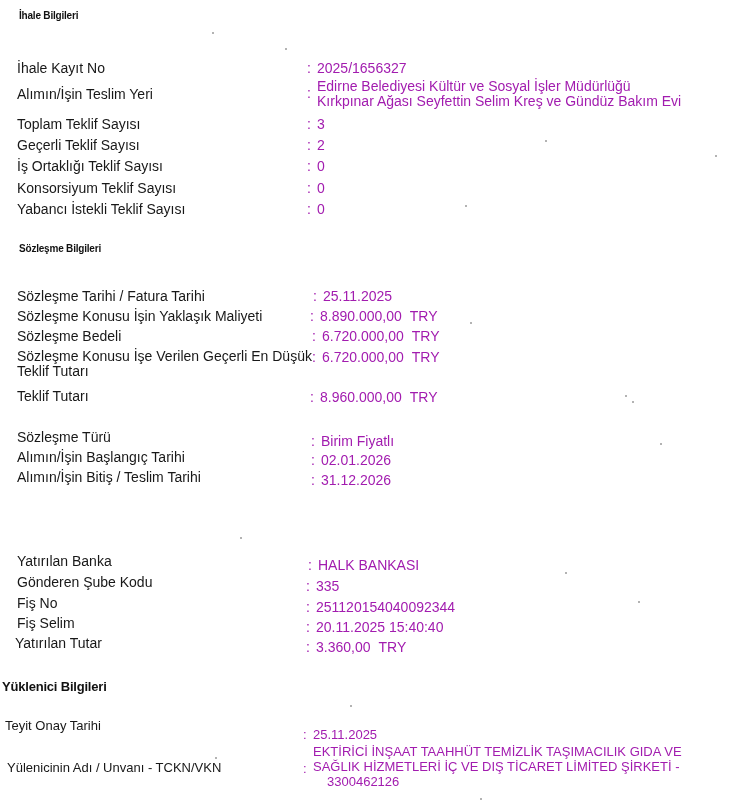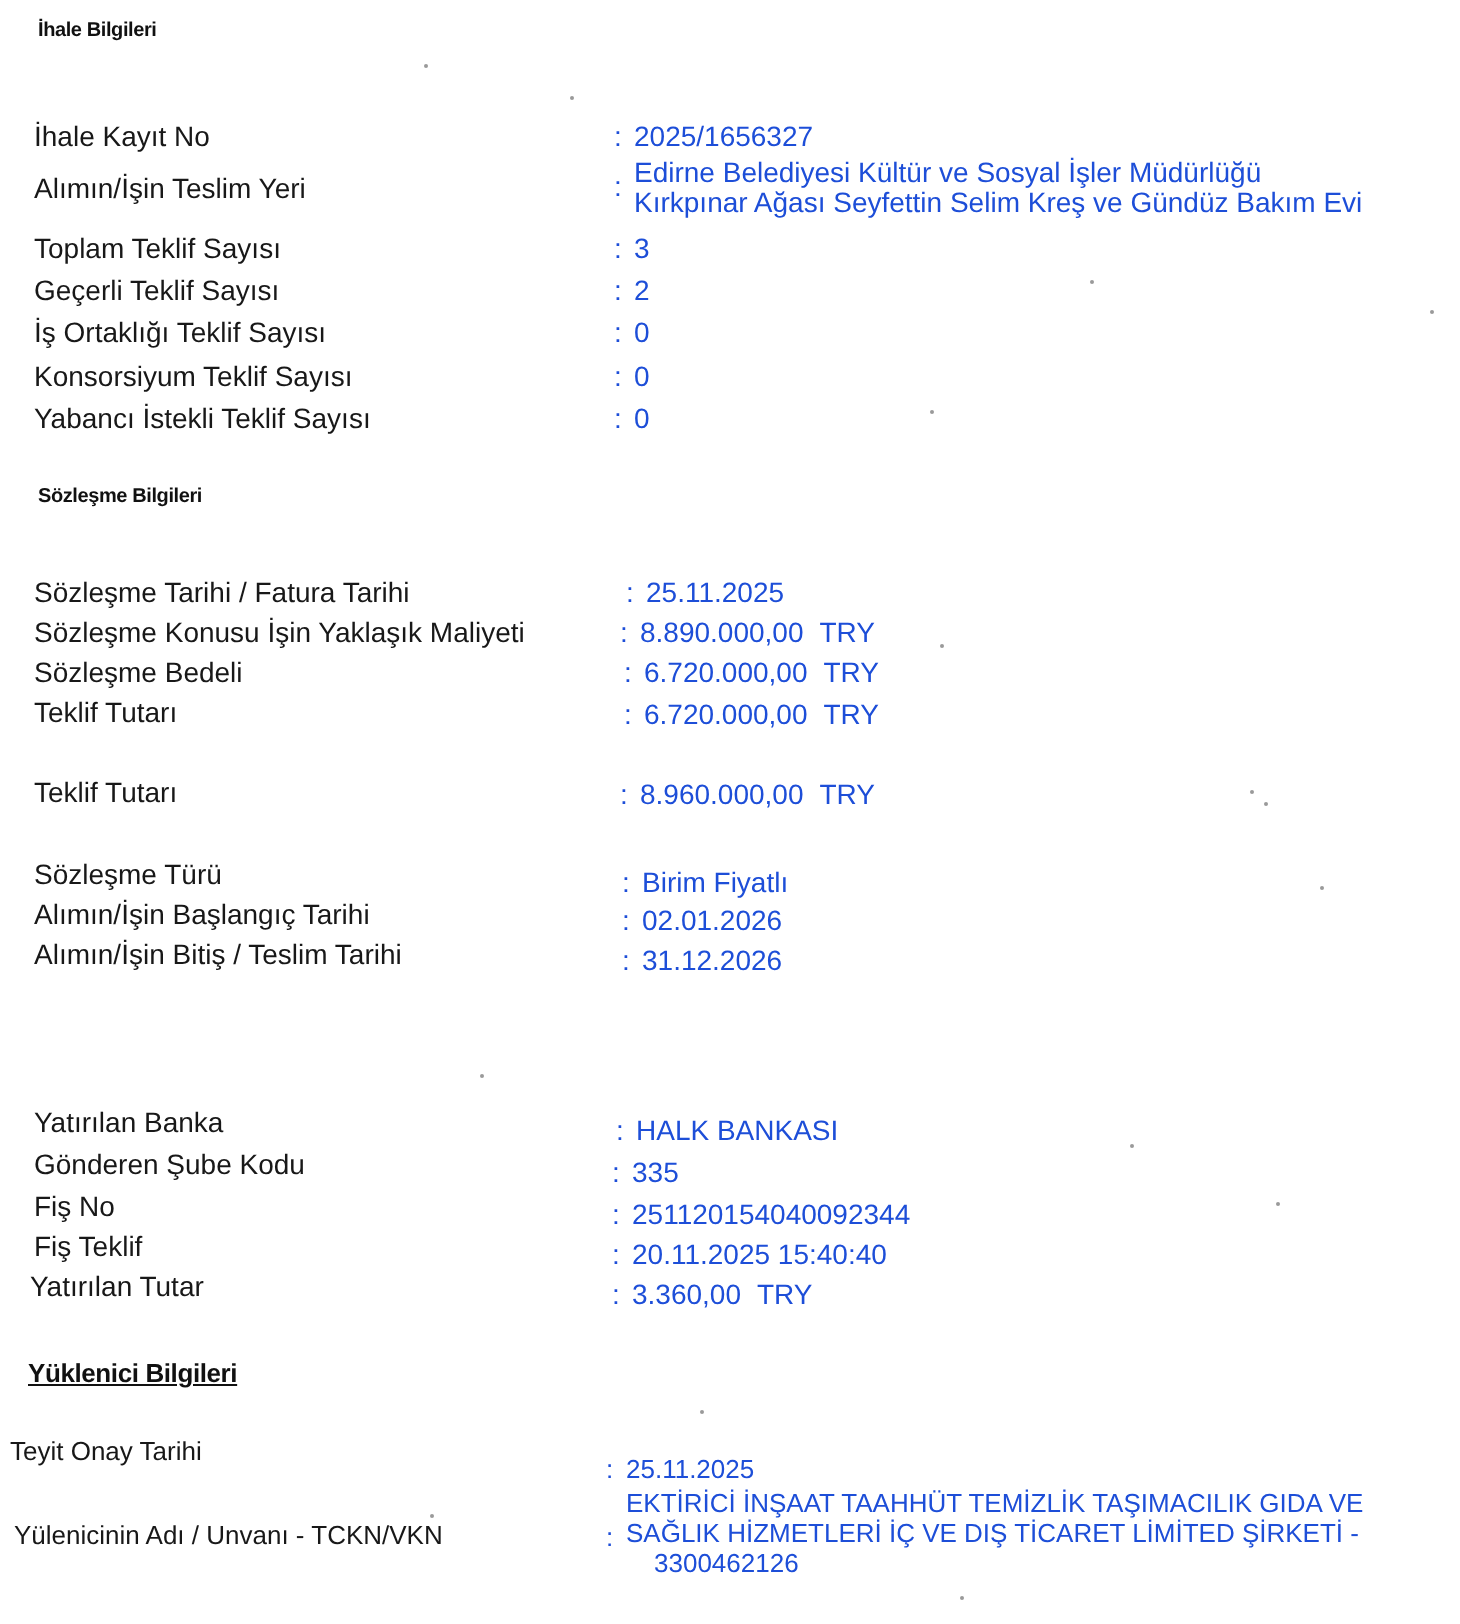--- a/index.html
+++ b/index.html
@@ -9,21 +9,21 @@
     font-family: "Liberation Sans", "DejaVu Sans", sans-serif;
     position: relative;
   }
   .page { position: absolute; left: 0; top: 0; width: 730px; height: 812px; }
   .section-title {
     position: absolute; left: 19px; font-weight: bold; font-size: 10px;
     letter-spacing: -0.2px; color: #111;
   }
   .row { position: absolute; left: 0; width: 730px; font-size: 14px; line-height: 16px; }
   .label { position: absolute; left: 17px; width: 300px; color: #181818; }
-  .value { position: absolute; left: 307px; width: 420px; color: #1d4ed8; }
+  .value { position: absolute; left: 307px; width: 420px; color: #a21caf; }
   .colon { display: inline-block; width: 10px; }
   .try { margin-left: 8px; }
   .multi { line-height: 15px; }
   .small { font-size: 13px; }
   .speck { position: absolute; width: 2px; height: 2px; background: #9a9a9a; border-radius: 1px; }
 </style>
 </head>
 <body>
 
 <div class="page">
@@ -74,20 +74,21 @@
   <div class="row" style="top:308px;">
     <span class="label">Sözleşme Konusu İşin Yaklaşık Maliyeti</span>
     <span class="value" style="left:310px;"><span class="colon">:</span><span>8.890.000,00</span><span class="try">TRY</span></span>
   </div>
   <div class="row" style="top:328px;">
     <span class="label">Sözleşme Bedeli</span>
     <span class="value" style="left:312px;"><span class="colon">:</span><span>6.720.000,00</span><span class="try">TRY</span></span>
   </div>
   <div class="row" style="top:349px;">
     <span class="label" style="line-height:15px;">
+      <span style="display:block;">Sözleşme Konusu İşe Verilen Geçerli En Düşük</span>
       <span style="display:block;">Teklif Tutarı</span>
     </span>
     <span class="value" style="left:312px;"><span class="colon">:</span><span>6.720.000,00</span><span class="try">TRY</span></span>
   </div>
   <div class="row" style="top:389px;">
     <span class="label" style="line-height:15px;">
       <span style="display:block;">Teklif Tutarı</span>
     </span>
     <span class="value" style="left:310px;"><span class="colon">:</span><span>8.960.000,00</span><span class="try">TRY</span></span>
   </div>
@@ -111,29 +112,29 @@
   </div>
   <div class="row" style="top:574px;">
     <span class="label">Gönderen Şube Kodu</span>
     <span class="value" style="left:306px;top:4px;"><span class="colon">:</span><span>335</span></span>
   </div>
   <div class="row" style="top:595px;">
     <span class="label">Fiş No</span>
     <span class="value" style="left:306px;top:4px;"><span class="colon">:</span><span>251120154040092344</span></span>
   </div>
   <div class="row" style="top:615px;">
-    <span class="label">Fiş Teklif</span>
+    <span class="label">Fiş Selim</span>
     <span class="value" style="left:306px;top:4px;"><span class="colon">:</span><span>20.11.2025 15:40:40</span></span>
   </div>
   <div class="row" style="top:635px;">
     <span class="label" style="left:15px;">Yatırılan Tutar</span>
     <span class="value" style="left:306px;top:4px;"><span class="colon">:</span><span>3.360,00</span><span class="try">TRY</span></span>
   </div>
 
-  <div class="section-title small" style="top:679px;left:14px;text-decoration:underline;">Yüklenici Bilgileri</div>
+  <div class="section-title small" style="top:679px;left:2px;">Yüklenici Bilgileri</div>
 
   <div class="row small" style="top:718px;">
     <span class="label" style="left:5px;">Teyit Onay Tarihi</span>
     <span class="value" style="left:303px;top:9px;"><span class="colon">:</span><span>25.11.2025</span></span>
   </div>
   <div class="row small" style="top:760px;">
     <span class="label" style="left:7px;">Yülenicinin Adı / Unvanı - TCKN/VKN</span>
     <span class="value" style="left:303px;top:-16px;width:425px;line-height:15px;">
       <span style="position:absolute;left:0;top:17px;">:</span>
       <span style="position:absolute;left:10px;top:0;white-space:nowrap;">EKTİRİCİ İNŞAAT TAAHHÜT TEMİZLİK TAŞIMACILIK GIDA VE</span>

